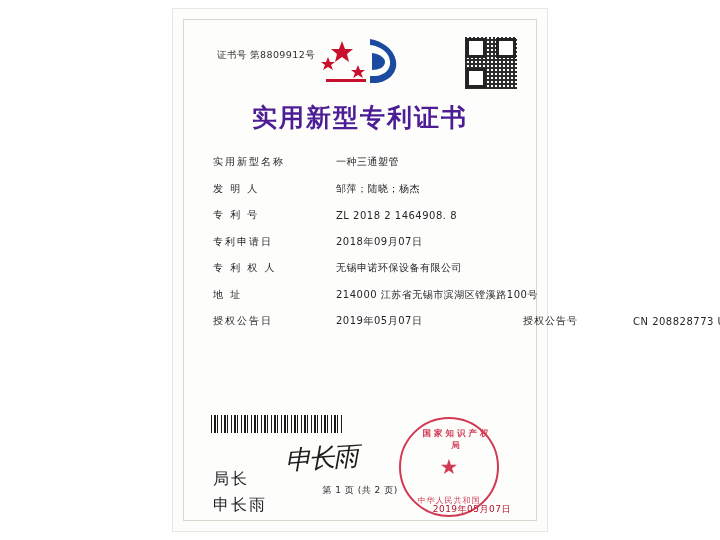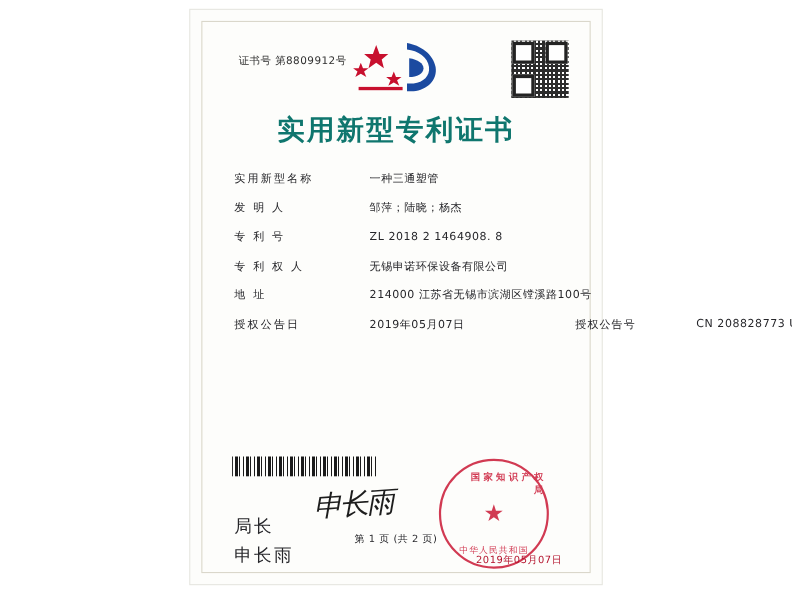--- a/index.html
+++ b/index.html
@@ -88,21 +88,21 @@
   }
   
   .doc-title {
     position: absolute;
     left: 0; right: 0;
     top: 92px;
     text-align: center;
     font-family: Liberation Mono, monospace;
     font-size: 25px;
     font-weight: bold;
-    color: #0f766e;
+    color: #4c1d95;
     letter-spacing: 2px;
   }
   
   .fields {
     position: absolute;
     left: 40px;
     top: 146px;
     right: 34px;
   }
   .field-row {
@@ -207,21 +207,21 @@
     left: 50%; top: 50%;
     transform: translate(-50%,-50%);
     font-size: 21px;
     color: #c8102e;
     line-height: 1;
   }
   .seal-top {
     position: absolute;
     left: 16px; right: 0;
     top: 9px;
-    text-align: right;
+    text-align: center;
     font-size: 8.5px;
     letter-spacing: 3px;
     color: #c8102e;
     font-weight: bold;
   }
   .seal-bottom {
     position: absolute;
     left: 0; right: 0;
     bottom: 9px;
     text-align: center;
@@ -291,20 +291,24 @@
       </div>
       <div class="field-row">
         <div class="field-label">发 明 人</div>
         <div class="field-value">邹萍；陆晓；杨杰</div>
       </div>
       <div class="field-row">
         <div class="field-label">专 利 号</div>
         <div class="field-value">ZL 2018 2 1464908. 8</div>
       </div>
       <div class="field-row">
+        <div class="field-label">专利申请日</div>
+        <div class="field-value">2018年09月07日</div>
+      </div>
+      <div class="field-row">
         <div class="field-label">专 利 权 人</div>
         <div class="field-value">无锡申诺环保设备有限公司</div>
       </div>
       <div class="field-row">
         <div class="field-label">地      址</div>
         <div class="field-value">214000 江苏省无锡市滨湖区镗溪路100号</div>
       </div>
       <div class="field-row dual">
         <div class="field-label">授权公告日</div>
         <div class="field-value">2019年05月07日</div>

